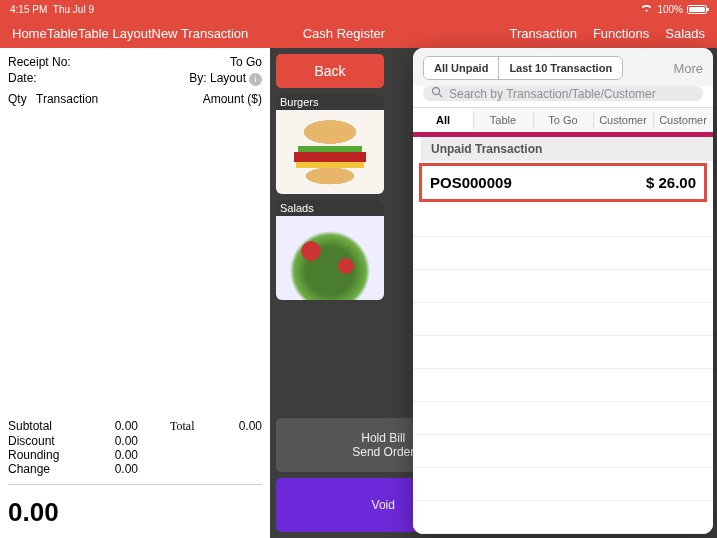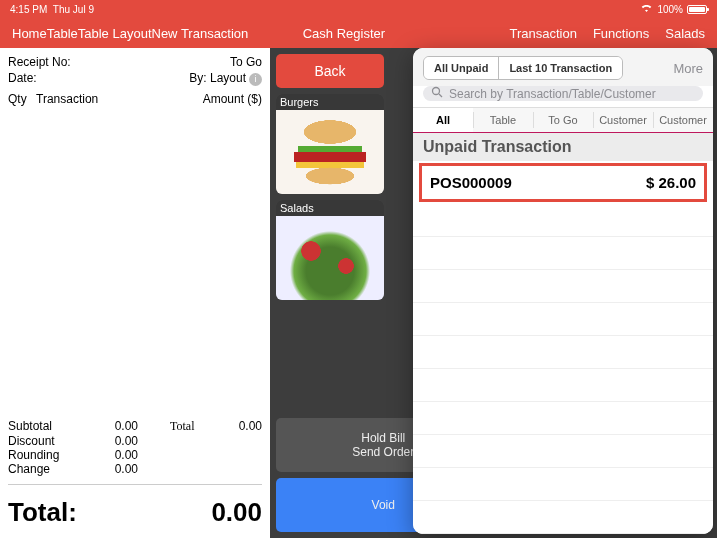--- a/index.html
+++ b/index.html
@@ -53,39 +53,39 @@
      linear-gradient(#f3c53a 0 0) 20px 52px/68px 6px no-repeat,
      #f9f4ee;}
   .salad { background:
      radial-gradient(circle 10px at 35px 35px,#c33 95%,transparent),
      radial-gradient(circle 8px at 70px 50px,#c33 95%,transparent),
      radial-gradient(circle 40px at 54px 55px,#4a7d2d 60%,#6fae44 90%,transparent),
      #eef;}
   .bottom-btns { position:absolute; left:6px; right:6px; bottom:6px; display:flex; gap:6px;}
   .btn-dark { flex:1; height:54px; background:#555; color:#eee; border-radius:5px; display:flex; align-items:center; justify-content:center; text-align:center; font-size:12px; line-height:14px; padding:0 4px;}
   .btn-dark.small{ font-size:13px;}
-  .btn-void { background:#3b82f6;}
+  .btn-void { background:#6d28d9;}
   .btn-peek { width:34px;}
   .bottom-btns.row2 { bottom:66px;}
 
   
   .popover { position:absolute; top:48px; right:4px; width:300px; height:486px; background:#fff; border-radius:10px; box-shadow:0 6px 24px rgba(0,0,0,.35); display:flex; flex-direction:column; overflow:hidden;}
   .popover::before{ content:""; position:absolute; top:-8px; right:156px; border:8px solid transparent; border-bottom-color:#f4f4f4;}
   .pop-top { background:#f4f4f4; padding:8px 10px 6px 10px; display:flex; align-items:center; gap:8px;}
   .seg { display:flex; border:1px solid #bbb; border-radius:6px; overflow:hidden; font-size:11px;text-align:center;}
   .seg span{ padding:5px 10px; background:#fff; color:#333;}
   .seg .sel{ background:#fff; font-weight:600;}
   .seg span + span{ border-left:1px solid #bbb;font-weight:bold;}
   .more { color:#8e8e93; font-size:13px; margin-left:auto;}
   .searchbar { margin:0 10px 6px 10px; background:#e9e9ec; border-radius:8px; height:26px; display:flex; align-items:center; padding:0 8px; color:#8e8e93; font-size:12px; gap:6px;}
-  .tabs { display:flex; border-top:1px solid #ddd; border-bottom:1px solid #be185d; background:#f7f7f7; font-size:11px;}
+  .tabs { display:flex; border-top:1px solid #ddd; border-bottom:5px solid #be185d; background:#f7f7f7; font-size:11px;}
   .tabs span{ flex:1; text-align:center; padding:6px 0; color:#666; position:relative;}
   .tabs span + span::before{ content:""; position:absolute; left:0; top:4px; bottom:4px; width:1px; background:#ddd;}
   .tabs .on{ background:#fff; color:#000; font-weight:600;}
-  .section-head{ background:#ececec; color:#555; font-size:16px; font-weight:600; padding:5px 10px;}
+  .section-head{ background:#ececec; color:#555; font-size:12px; font-weight:600; padding:5px 10px;margin-left:8px;}
   .row-hl{ border:3px solid #e34a3e; margin:2px 6px; padding:8px 8px; display:flex; justify-content:space-between; font-size:15px; font-weight:700;}
   .list { flex:1; background:#fff;}
   .list .line{ height:33px; border-bottom:1px solid #eee;}
 </style>
 </head>
 <body>
 
 <div class="statusbar">
   <div><span>4:15 PM</span>&nbsp;&nbsp;<span>Thu Jul 9</span></div>
   <div class="right">
@@ -149,21 +149,20 @@
           <span class="lbl">Rounding</span>
           <span class="val">0.00</span>
         </div>
       <div class="rt-row">
           <span class="lbl">Change</span>
           <span class="val">0.00</span>
         </div>
       <div class="receipt-sep"></div>
     </div>
     <div class="receipt-grand">
-      <span class="t">Total:</span>
       <span class="v">0.00</span>
     </div>
   </div>
 
   <div class="mid">
     <div class="mid-col">
       <div class="back-btn">Back</div>
       <div class="cat">
         <div class="cat-title">Burgers</div>
         <div class="cat-img burger"></div>

